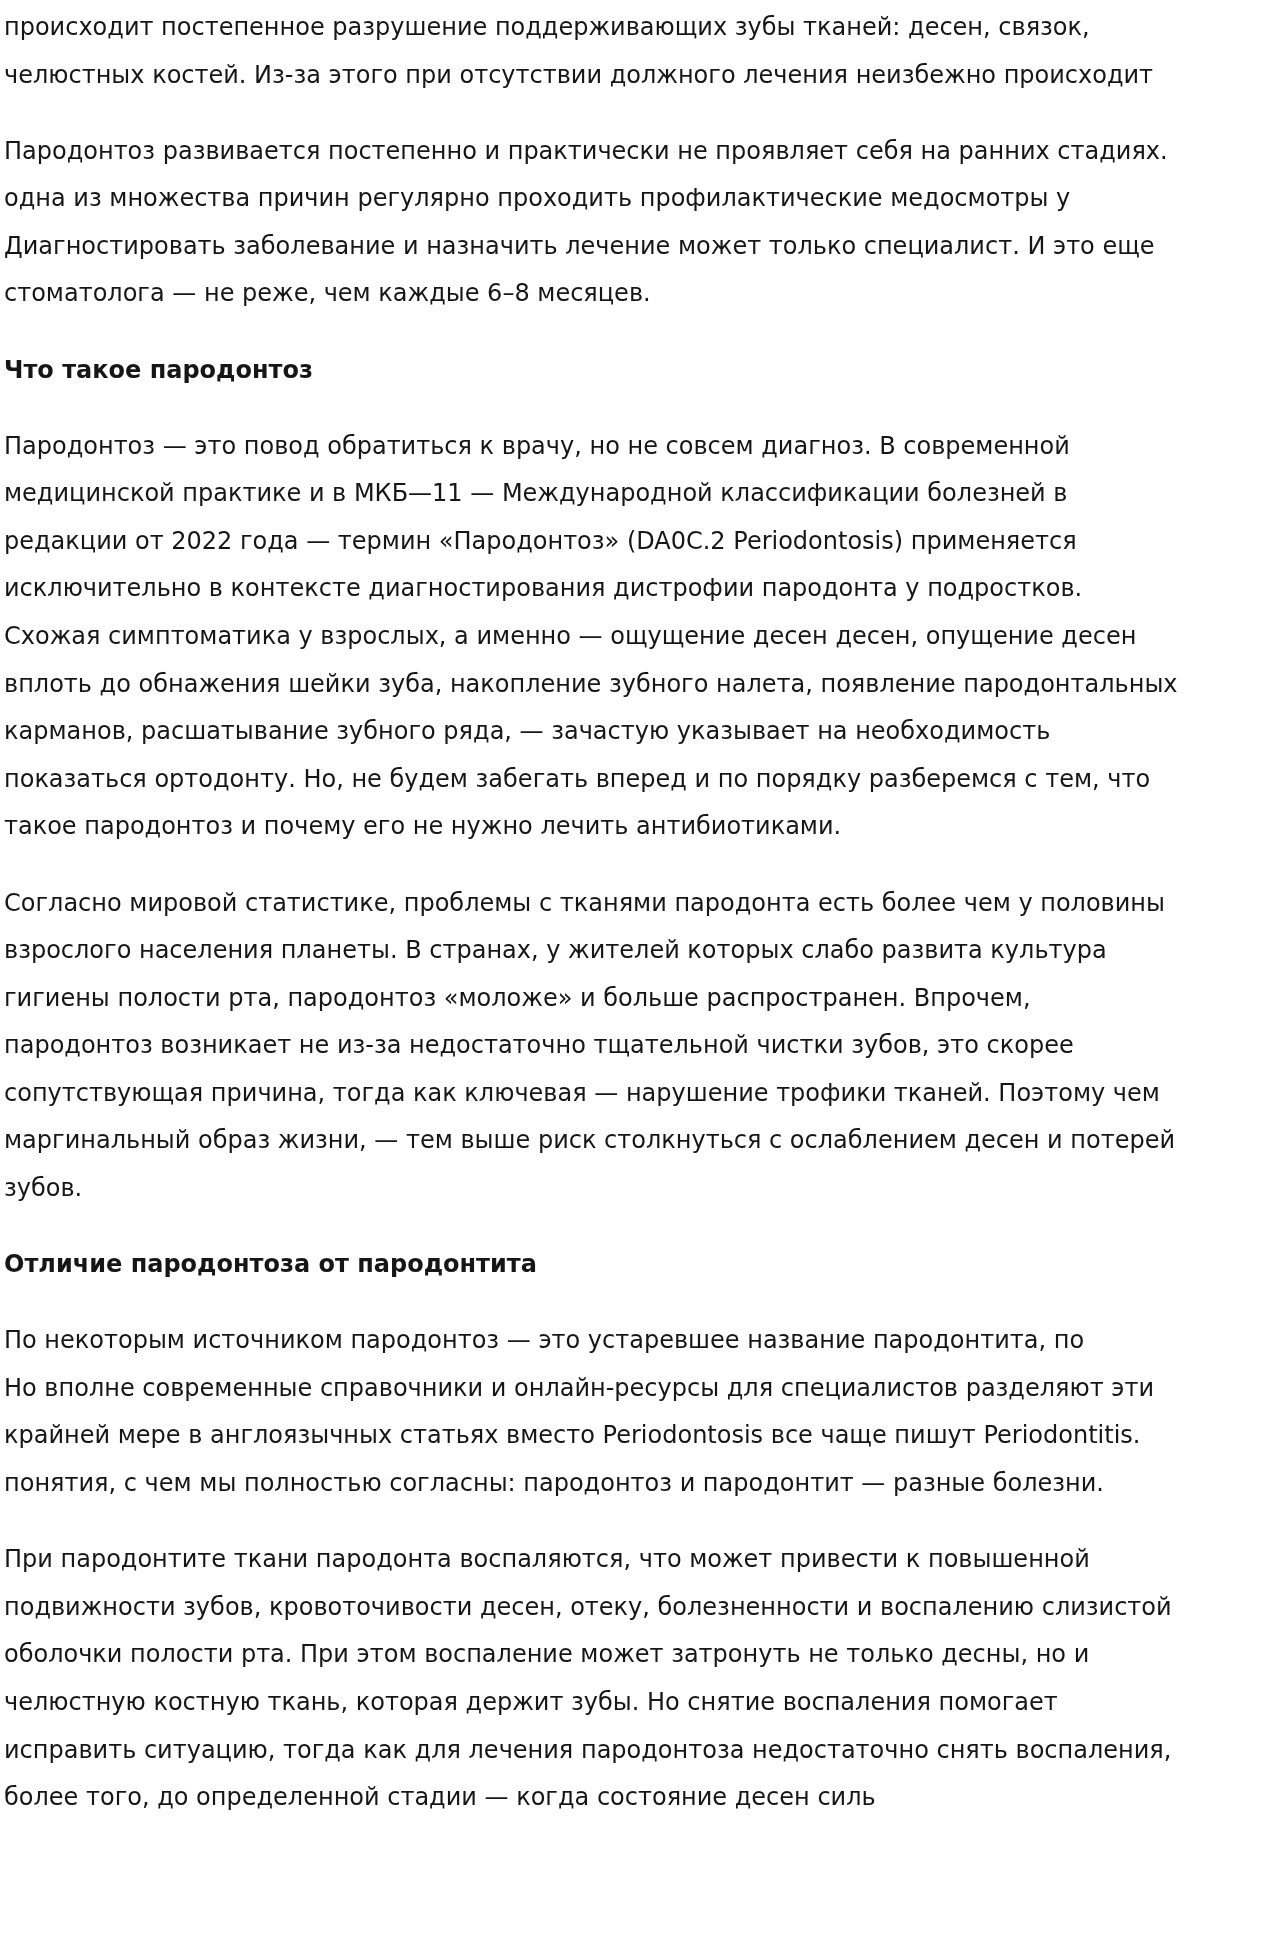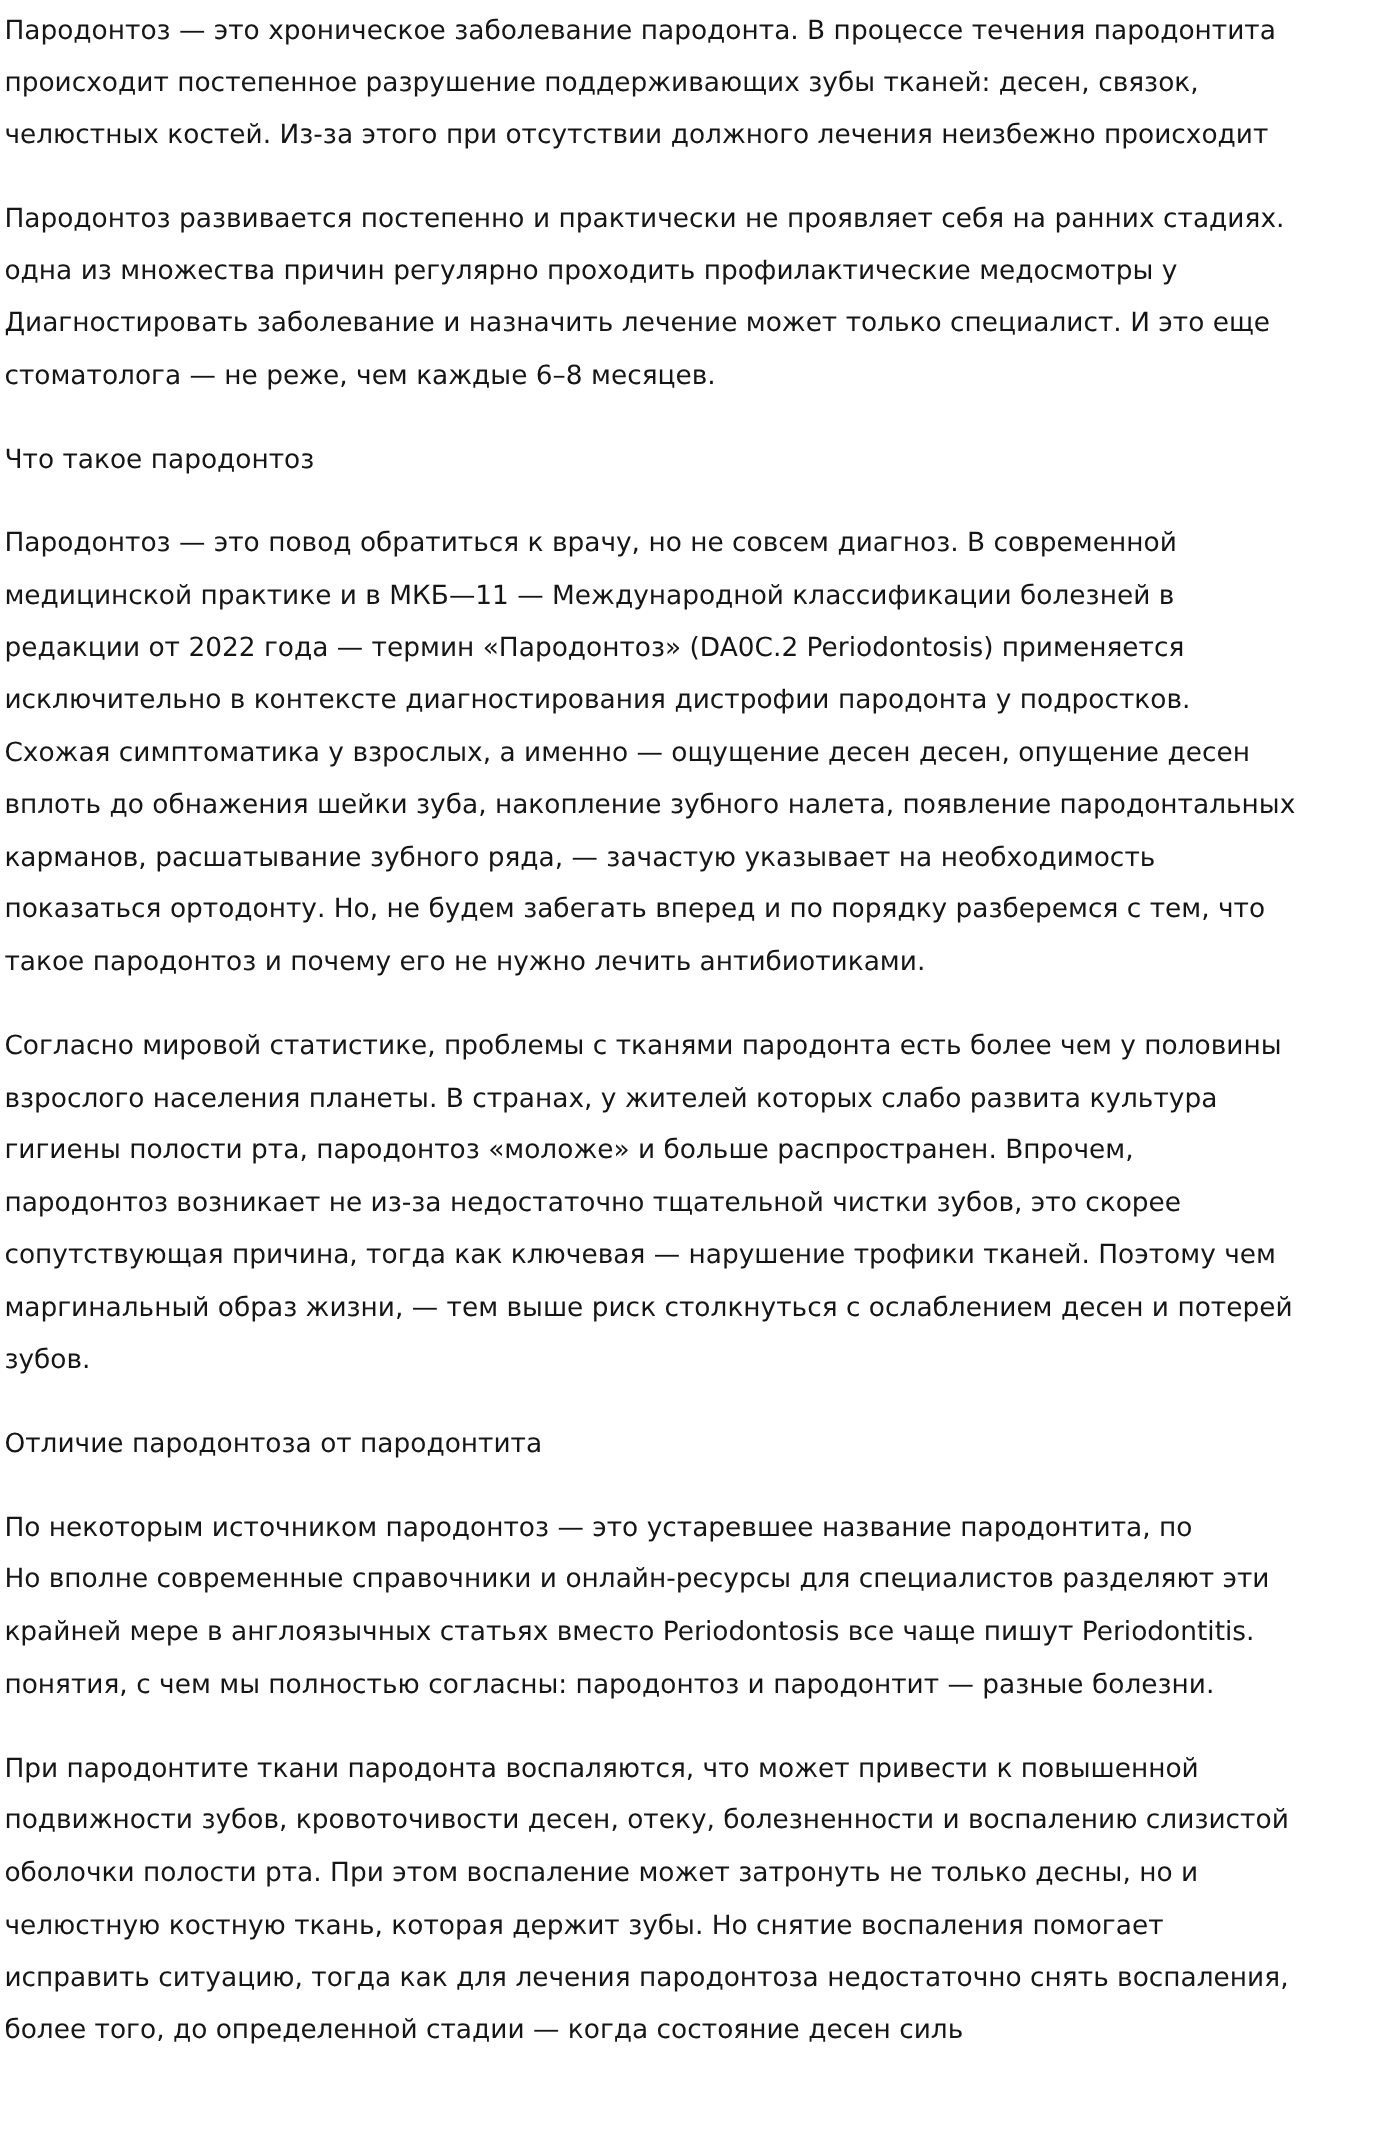--- a/index.html
+++ b/index.html
@@ -23,29 +23,28 @@
   }
   .block:last-child {
     margin-bottom: 0;
   }
   .line {
     height: 47.6px;
     line-height: 47.6px;
     white-space: pre;
   }
   .heading .line {
-    font-weight: 400; 
+    font-weight: 700; 
   }
 </style>
 </head>
 <body>
 
 <main class="doc">
     <div class="block paragraph">
-      <div class="line">Пародонтоз — это хроническое заболевание пародонта. В процессе течения пародонтита</div>
       <div class="line">происходит постепенное разрушение поддерживающих зубы тканей: десен, связок,</div>
       <div class="line">челюстных костей. Из-за этого при отсутствии должного лечения неизбежно происходит</div>
     </div>
     <div class="block paragraph">
       <div class="line">Пародонтоз развивается постепенно и практически не проявляет себя на ранних стадиях.</div>
       <div class="line">одна из множества причин регулярно проходить профилактические медосмотры у</div>
       <div class="line">Диагностировать заболевание и назначить лечение может только специалист. И это еще</div>
       <div class="line">стоматолога — не реже, чем каждые 6–8 месяцев.</div>
     </div>
     <div class="block heading">

